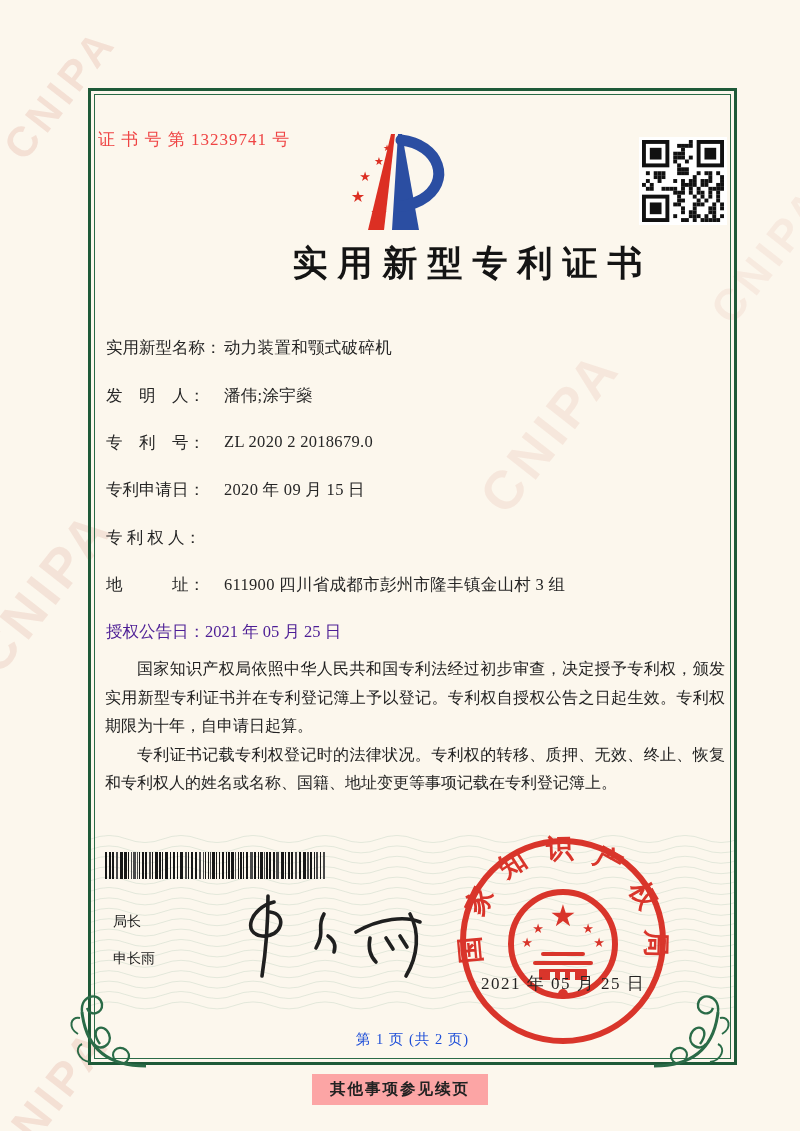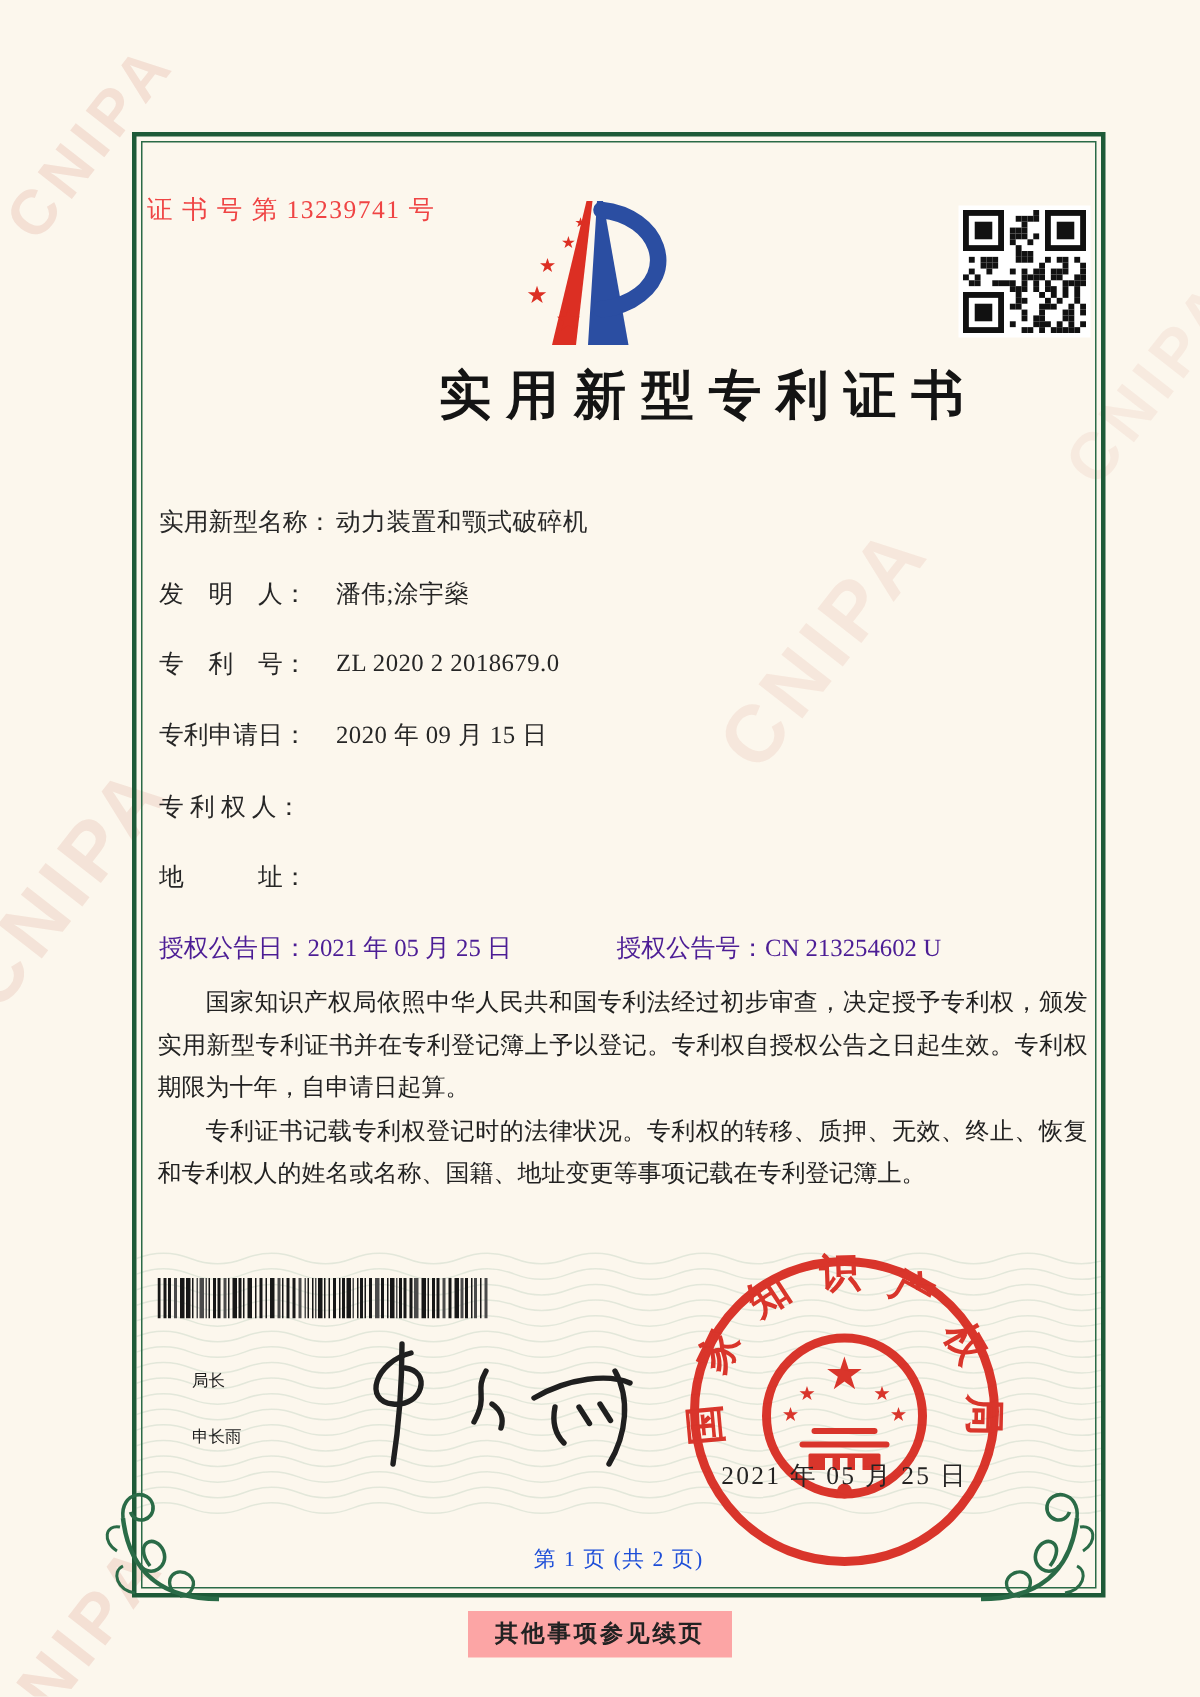--- a/index.html
+++ b/index.html
@@ -53,21 +53,21 @@
   .grant-left{flex:0 0 305px;white-space:pre;}
   .grant-right{white-space:pre;}
   
   .body-text{
     position:absolute;left:105px;top:655px;width:620px;z-index:1;
     font-size:16px;line-height:28.5px;color:#222;text-align:justify;
   }
   .body-text p{margin:0;text-indent:2em;}
   
   .barcode{position:absolute;left:105px;top:852px;width:226px;height:27px;z-index:2;}
-  .officials{position:absolute;left:128px;top:903px;font-size:11px;color:#1d1d1d;line-height:37px;z-index:2;}
+  .officials{position:absolute;left:113px;top:903px;font-size:14px;color:#1d1d1d;line-height:37px;z-index:2;}
   .signature{position:absolute;left:228px;top:888px;width:215px;height:96px;z-index:2;}
   .signature path{fill:none;stroke:#1f1f1f;stroke-width:3.6;stroke-linecap:round;}
   .seal{position:absolute;left:456px;top:834px;width:214px;height:214px;z-index:3;opacity:.93;}
   .seal-date{
     position:absolute;left:50%;top:138px;transform:translateX(-50%);
     white-space:nowrap;font-size:17px;color:#141414;letter-spacing:1.5px;z-index:4;
   }
   .page-footer{position:absolute;left:88px;top:1030px;width:649px;text-align:center;font-size:14.5px;color:#1d4ed8;z-index:2;letter-spacing:1px;}
   .continuation{position:absolute;left:0;top:1074px;width:800px;text-align:center;z-index:2;}
   .continuation span{display:inline-block;background:#fca5a5;padding:5px 18px;font-size:15.5px;color:#222;letter-spacing:2px;font-weight:bold;}
@@ -292,24 +292,24 @@
 </div>
 <div class="field-row r3">
   <span class="field-label">专利申请日：</span>
   <span class="field-value">2020 年 09 月 15 日</span>
 </div>
 <div class="field-row r4">
   <span class="field-label">专 利 权 人：</span>
 </div>
 <div class="field-row r5">
   <span class="field-label">地　　　址：</span>
+  <span class="field-value">611900 四川省成都市彭州市隆丰镇金山村 3 组</span>
 </div>
 <div class="grant-row">
   <span class="grant-left"><span>授权公告日：</span><span>2021 年 05 月 25 日</span></span>
-  <span class="grant-right"><span>授权公告号：</span><span>CN 213254602 U</span></span>
 </div>
 
 <div class="body-text">
   <p>国家知识产权局依照中华人民共和国专利法经过初步审查，决定授予专利权，颁发实用新型专利证书并在专利登记簿上予以登记。专利权自授权公告之日起生效。专利权期限为十年，自申请日起算。</p>
   <p>专利证书记载专利权登记时的法律状况。专利权的转移、质押、无效、终止、恢复和专利权人的姓名或名称、国籍、地址变更等事项记载在专利登记簿上。</p>
 </div>
 
 <svg class="barcode" id="barcode" viewBox="0 0 226 27">
     <rect x="0" y="0" width="2" height="27" fill="#171717"></rect>
     <rect x="4" y="0" width="2" height="27" fill="#171717"></rect>

